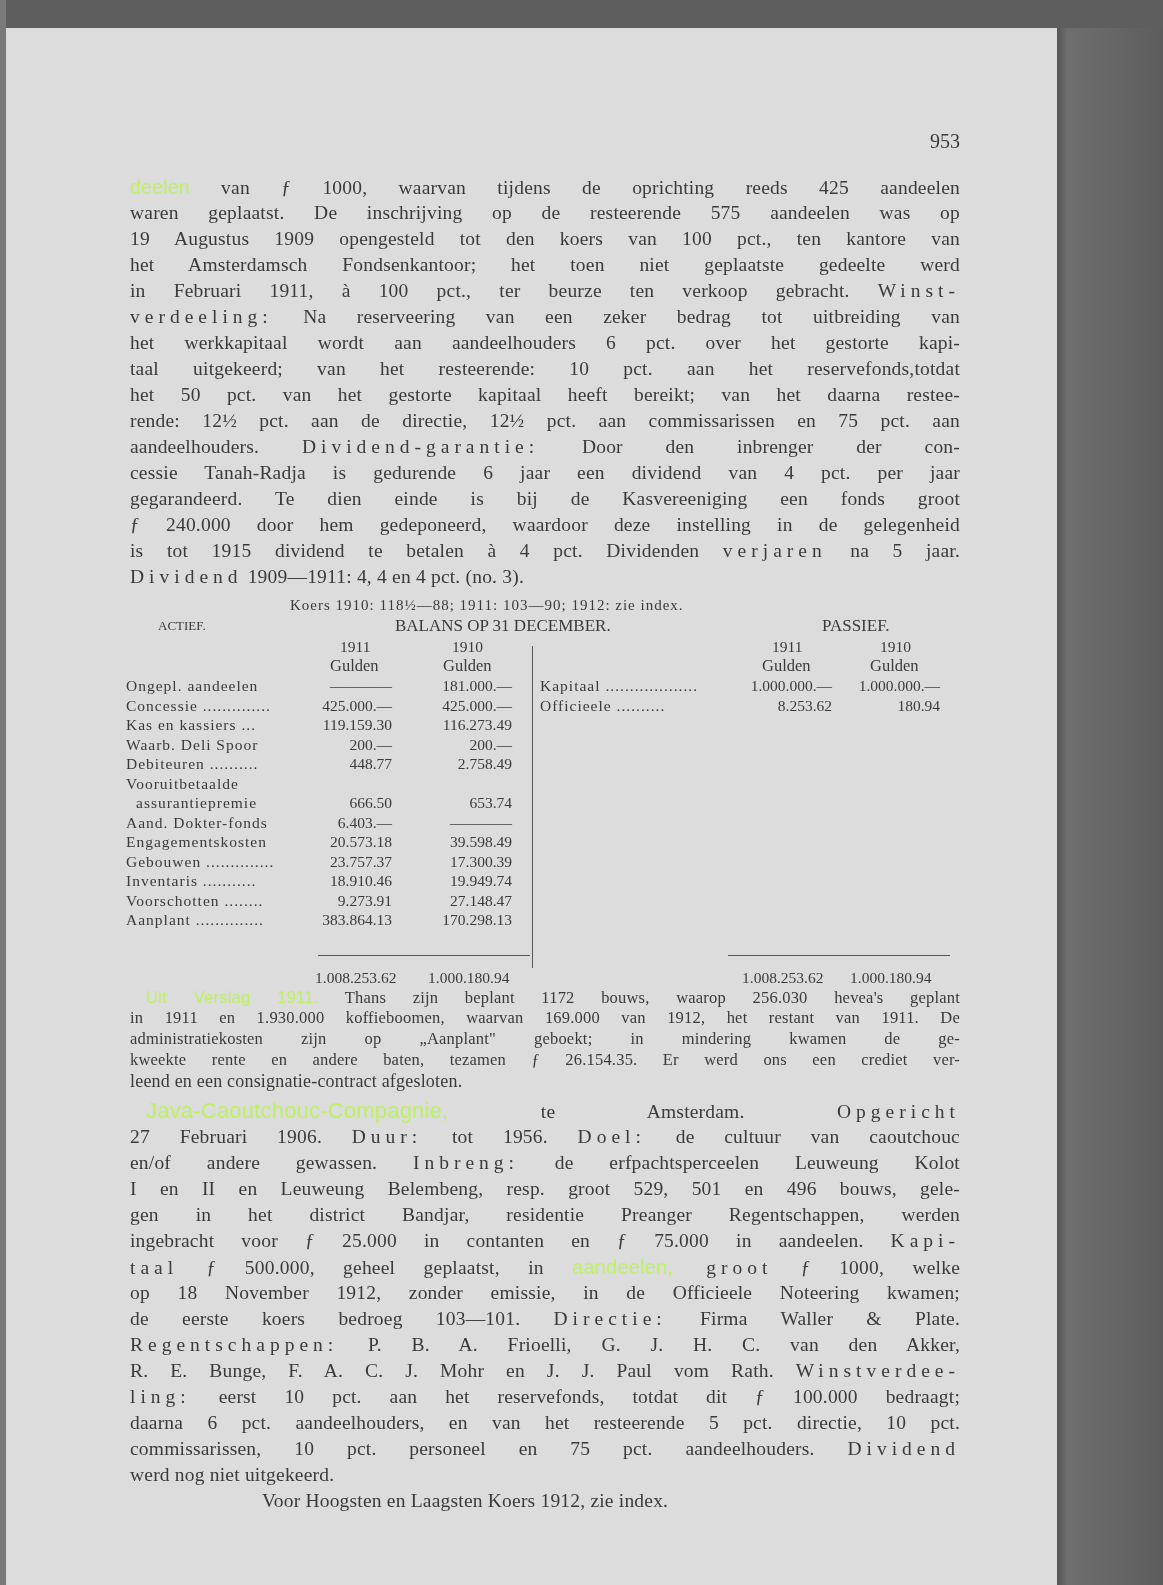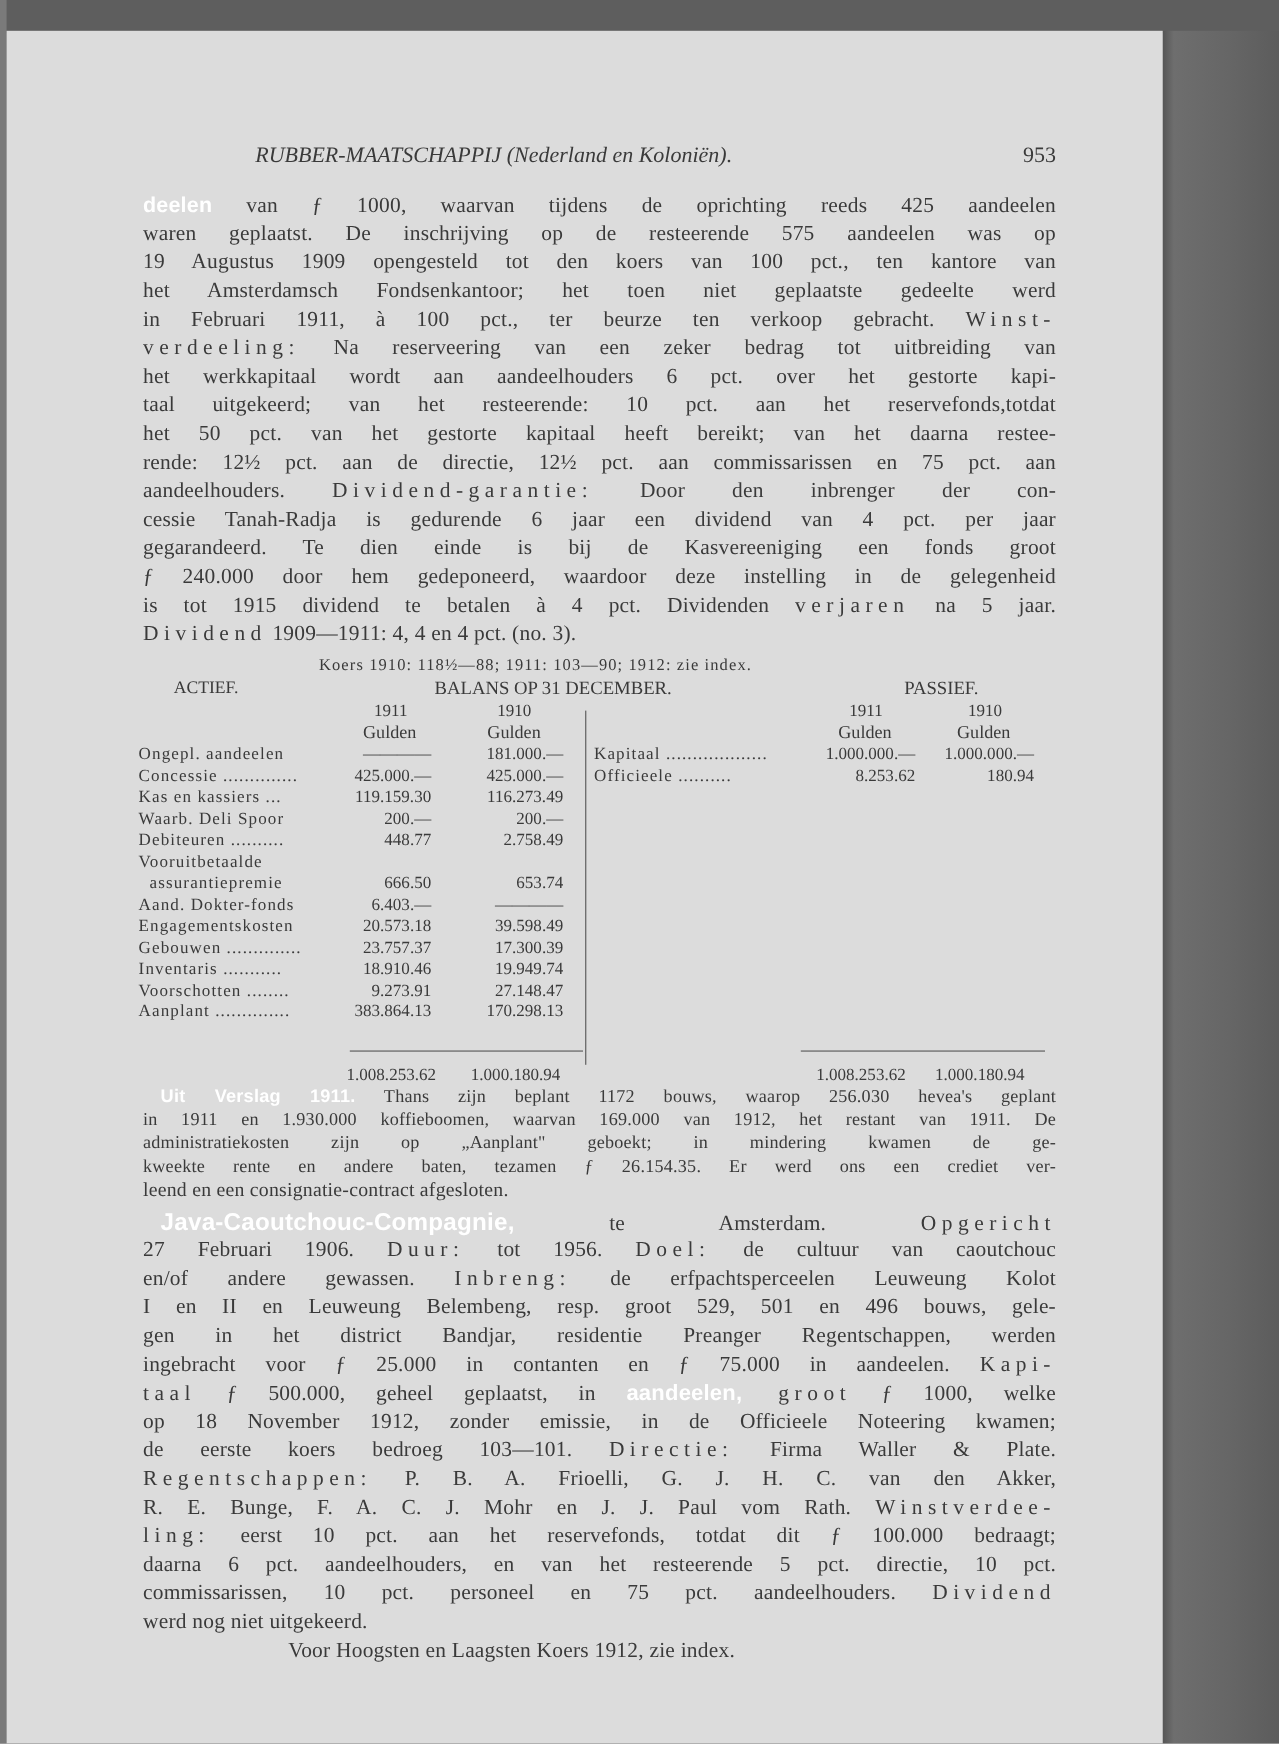--- a/index.html
+++ b/index.html
@@ -4,41 +4,40 @@
 <style>
   html,body{margin:0;padding:0;}
   body{width:1163px;height:1585px;position:relative;overflow:hidden;background:#6b6b6b;font-family:"Liberation Serif","DejaVu Serif",serif;}
   .top-band{position:absolute;left:0;top:0;width:1163px;height:30px;background:#5e5e5e;}
   .left-strip{position:absolute;left:0;top:0;width:6px;height:1585px;background:#7a7a7a;}
   .page{position:absolute;left:6px;top:28px;width:1051px;height:1557px;background:#dcdcdc;}
   .right-edge{position:absolute;left:1057px;top:28px;width:106px;height:1557px;background:linear-gradient(90deg,#555 0,#6e6e6e 10px,#666 60px,#5c5c5c 106px);}
   .line{position:absolute;left:130px;width:830px;font-size:19.5px;line-height:22px;color:#3a3a3a;white-space:nowrap;letter-spacing:0.2px;}
   .just{text-align:justify;text-align-last:justify;}
   .sp{letter-spacing:5px;}
-  .bold{font-family:"Liberation Sans","DejaVu Sans",sans-serif;font-weight:bold;color:#ffffff;}
+  .bold{font-family:"Liberation Sans","DejaVu Sans",sans-serif;font-weight:normal;color:#bef264;}
   .header{position:absolute;top:130px;left:232px;width:728px;font-size:20px;color:#3a3a3a;font-style:italic;}
   .header .num{position:absolute;right:0;top:0;font-style:normal;}
   .small{font-size:15px;font-family:Liberation Serif, serif;}
   .tbl{position:absolute;font-size:15.5px;line-height:19.5px;color:#3a3a3a;white-space:nowrap;}
   .lab{position:absolute;left:126px;width:186px;letter-spacing:1px;}
   .c1{position:absolute;width:80px;text-align:right;}
   .vline{position:absolute;left:532px;top:646px;width:1px;height:322px;background:#555;}
   .hr{position:absolute;height:1px;background:#555;}
 </style>
 </head>
 <body>
 
 <div class="top-band"></div>
 <div class="left-strip"></div>
 <div class="right-edge"></div>
 
 <div class="page"></div>
 
 <div class="header">
-  <span>RUBBER-MAATSCHAPPIJ (Nederland en Koloniën).</span>
   <span class="num">953</span>
 </div>
 
 <div class="line just" style="top:176px"><span class="bold">deelen</span><span> van ƒ 1000, waarvan tijdens de oprichting reeds 425 aandeelen</span></div>
 <div class="line just" style="top:202px"><span>waren geplaatst. De inschrijving op de resteerende 575 aandeelen was op</span></div>
 <div class="line just" style="top:228px"><span>19 Augustus 1909 opengesteld tot den koers van 100 pct., ten kantore van</span></div>
 <div class="line just" style="top:254px"><span>het Amsterdamsch Fondsenkantoor; het toen niet geplaatste gedeelte werd</span></div>
 <div class="line just" style="top:280px"><span>in Februari 1911, à 100 pct., ter beurze ten verkoop gebracht. </span><span class="sp">Winst-</span></div>
 <div class="line just" style="top:306px"><span class="sp">verdeeling:</span><span> Na reserveering van een zeker bedrag tot uitbreiding van</span></div>
 <div class="line just" style="top:332px"><span>het werkkapitaal wordt aan aandeelhouders 6 pct. over het gestorte kapi-</span></div>
@@ -47,21 +46,21 @@
 <div class="line just" style="top:410px"><span>rende: 12½ pct. aan de directie, 12½ pct. aan commissarissen en 75 pct. aan</span></div>
 <div class="line just" style="top:436px"><span>aandeelhouders. </span><span class="sp">Dividend-garantie:</span><span> Door den inbrenger der con-</span></div>
 <div class="line just" style="top:462px"><span>cessie Tanah-Radja is gedurende 6 jaar een dividend van 4 pct. per jaar</span></div>
 <div class="line just" style="top:488px"><span>gegarandeerd. Te dien einde is bij de Kasvereeniging een fonds groot</span></div>
 <div class="line just" style="top:514px"><span>ƒ 240.000 door hem gedeponeerd, waardoor deze instelling in de gelegenheid</span></div>
 <div class="line just" style="top:540px"><span>is tot 1915 dividend te betalen à 4 pct. Dividenden </span><span class="sp">verjaren</span><span> na 5 jaar.</span></div>
 <div class="line" style="top:566px"><span class="sp">Dividend</span><span> 1909—1911: 4, 4 en 4 pct. (no. 3).</span></div>
 
 <div class="line small" style="top:594px;left:290px;width:auto;font-size:15px;letter-spacing:1px;">Koers 1910: 118½—88; 1911: 103—90; 1912: zie index.</div>
 
-<div class="tbl" style="top:616px;left:158px;font-size:16px">ACTIEF.</div>
+<div class="tbl" style="top:616px;left:158px;font-size:13px">ACTIEF.</div>
 <div class="tbl" style="top:616px;left:395px;font-size:17px">BALANS OP 31 DECEMBER.</div>
 <div class="tbl" style="top:616px;left:822px;font-size:17px">PASSIEF.</div>
 
 <div class="tbl" style="top:637px;left:340px">1911</div>
 <div class="tbl" style="top:637px;left:452px">1910</div>
 <div class="tbl" style="top:656px;left:330px;font-size:16.5px">Gulden</div>
 <div class="tbl" style="top:656px;left:443px;font-size:16.5px">Gulden</div>
 
 <div class="tbl" style="top:637px;left:772px">1911</div>
 <div class="tbl" style="top:637px;left:880px">1910</div>

